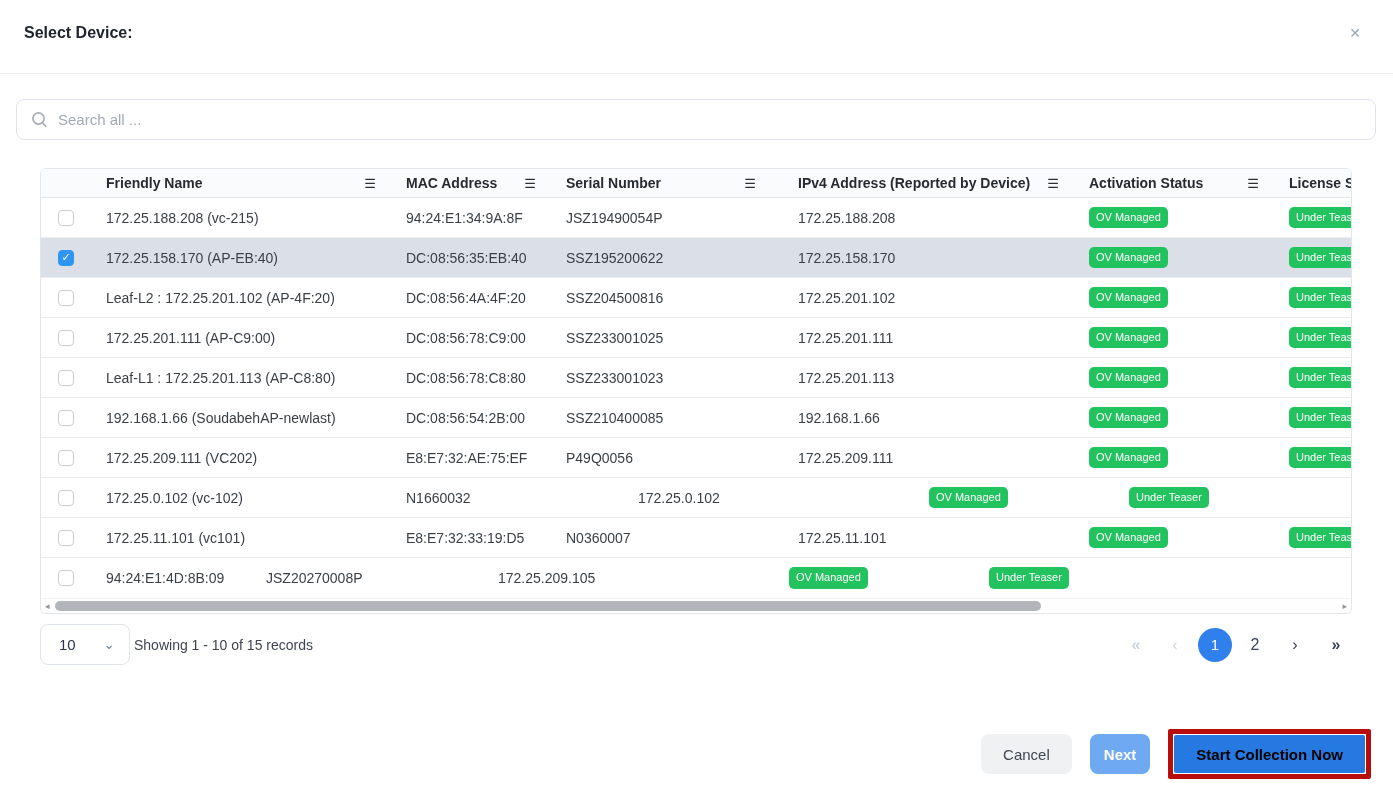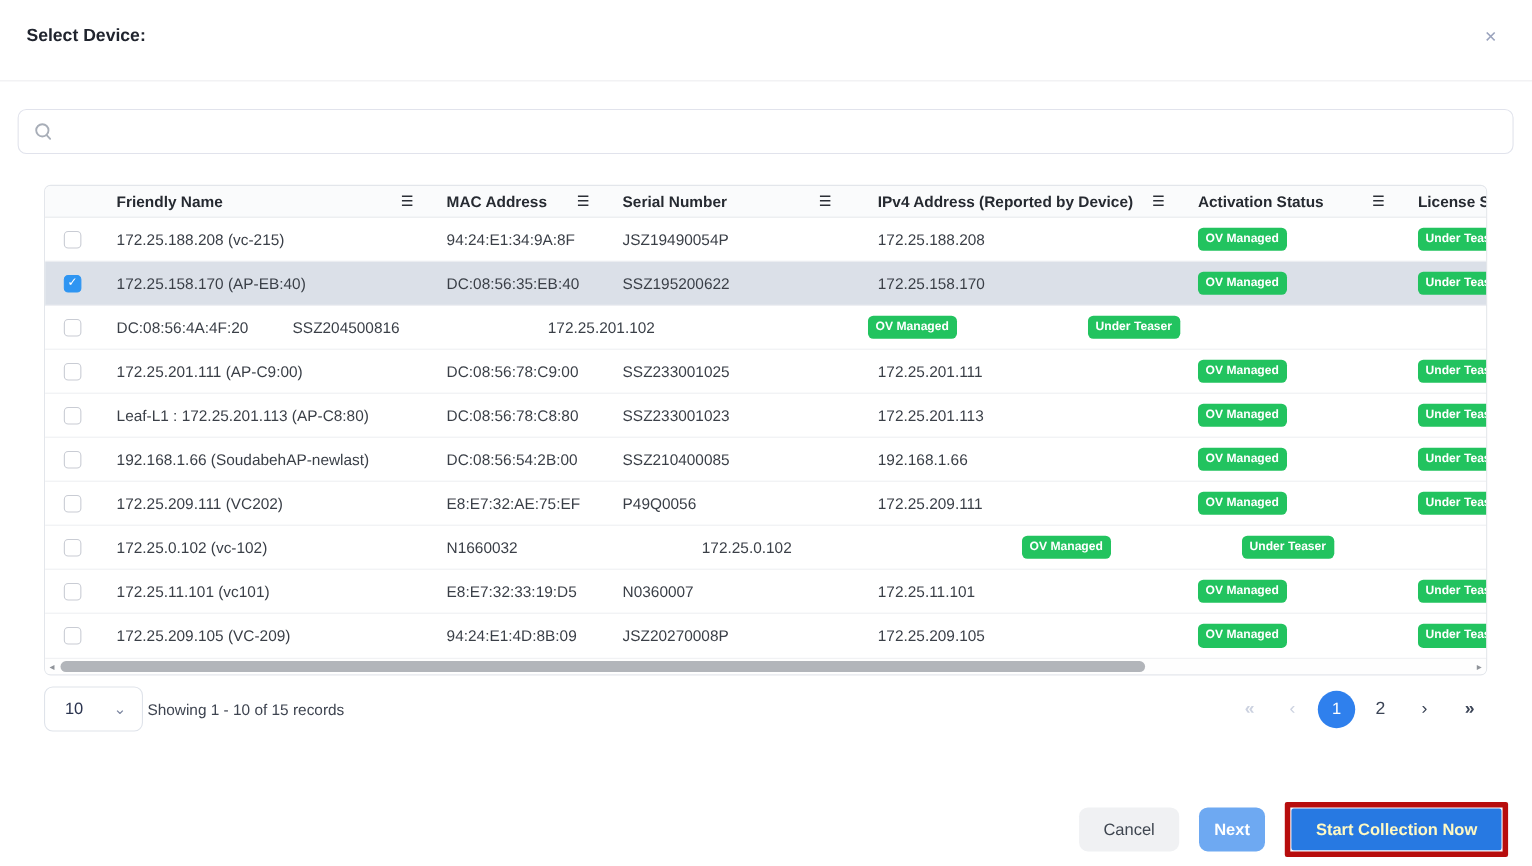--- a/index.html
+++ b/index.html
@@ -77,21 +77,21 @@
   .col-lic{width:240px;flex:0 0 auto;}
   .cb{
     width:16px;height:16px;border:1.5px solid #c9ccd4;border-radius:4px;
     background:#fff;display:inline-flex;align-items:center;justify-content:center;
     cursor:pointer;flex:0 0 auto;
   }
   .cb.checked{background:var(--checkbox-blue);border-color:var(--checkbox-blue);}
   .cb.checked::after{content:"\2713";color:#fff;font-size:11px;font-weight:bold;line-height:1;}
   .badge{
     display:inline-block;background:var(--badge-green);color:#fff;
-    font-size:11px;font-weight:bold;padding:4px 7px;border-radius:5px;
+    font-size:11px;font-weight:normal;padding:4px 7px;border-radius:5px;
     white-space:nowrap;line-height:1.2;
   }
   
   .hscroll{height:15px;position:relative;background:#fefefe;border-top:1px solid #f0f1f3;}
   .hs-arrow{
     position:absolute;top:1px;font-size:9px;color:#8f9399;cursor:pointer;line-height:13px;
   }
   .hs-arrow.left{left:4px;}
   .hs-arrow.right{right:4px;}
   .hs-thumb{
@@ -128,38 +128,39 @@
     height:40px;border:none;border-radius:8px;font-size:15px;
     font-family:inherit;cursor:pointer;white-space:nowrap;
   }
   .btn-cancel{background:var(--cancel-gray);color:#3f4650;padding:5px 22px;}
   .btn-next{background:var(--next-blue);color:#fff;font-weight:bold;padding:0 14px;}
   .start-highlight{
     border:5px solid var(--highlight-red);padding:1px;border-radius:2px;
     display:inline-flex;background:#fff;
   }
   .btn-start{
-    background:var(--primary-blue);color:#fef9c3;font-weight:bold;
+    background:var(--primary-blue);color:#000000;font-weight:bold;
     height:38px;padding:0 22px;border-radius:2px;font-size:15px;
   }
 </style>
 </head>
 <body>
 
 <div class="modal-header">
   <div class="modal-title">Select Device:</div>
   <div class="close-btn">✕</div>
 </div>
 
 <div class="search-wrap">
   <div class="search-box">
     <svg width="17" height="17" viewBox="0 0 17 17">
       <circle cx="7.5" cy="7.5" r="5.6" fill="none" stroke="#a8aeb8" stroke-width="1.7"></circle>
       <line x1="11.8" y1="12.2" x2="14.6" y2="15.2" stroke="#a8aeb8" stroke-width="1.7" stroke-linecap="round"></line>
     </svg>
+    <input class="search-input" type="text" placeholder="Search all ..." style="">
   </div>
 </div>
 
 <div class="table-card">
   <div class="thead">
     <div class="th col-cb"></div>
     <div class="th col-name">
       <span>Friendly Name</span>
       <span class="hdr-menu">☰</span>
     </div>
@@ -213,20 +214,21 @@
       <span class="badge">OV Managed</span>
     </div>
     <div class="td col-lic">
       <span class="badge">Under Teaser</span>
     </div>
   </div>
       <div class="trow">
     <div class="td col-cb">
       <span class="cb"></span>
     </div>
+    <div class="td col-name">Leaf-L2 : 172.25.201.102 (AP-4F:20)</div>
     <div class="td col-mac">DC:08:56:4A:4F:20</div>
     <div class="td col-serial">SSZ204500816</div>
     <div class="td col-ipv4">172.25.201.102</div>
     <div class="td col-act">
       <span class="badge">OV Managed</span>
     </div>
     <div class="td col-lic">
       <span class="badge">Under Teaser</span>
     </div>
   </div>
@@ -316,21 +318,20 @@
       <span class="badge">OV Managed</span>
     </div>
     <div class="td col-lic">
       <span class="badge">Under Teaser</span>
     </div>
   </div>
       <div class="trow">
     <div class="td col-cb">
       <span class="cb"></span>
     </div>
-    <div class="td col-name">172.25.209.105 (VC-209)</div>
     <div class="td col-mac">94:24:E1:4D:8B:09</div>
     <div class="td col-serial">JSZ20270008P</div>
     <div class="td col-ipv4">172.25.209.105</div>
     <div class="td col-act">
       <span class="badge">OV Managed</span>
     </div>
     <div class="td col-lic">
       <span class="badge">Under Teaser</span>
     </div>
   </div>

